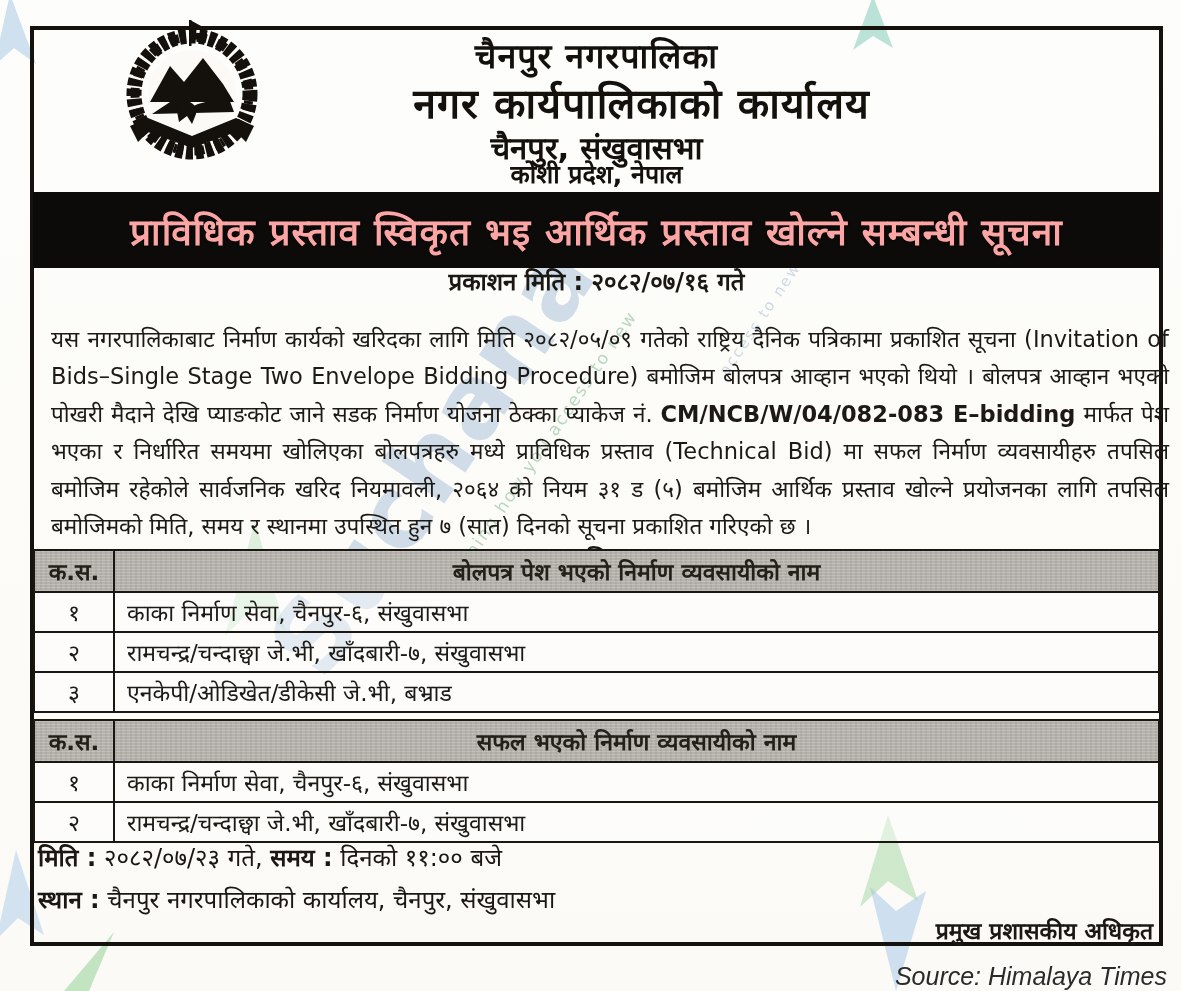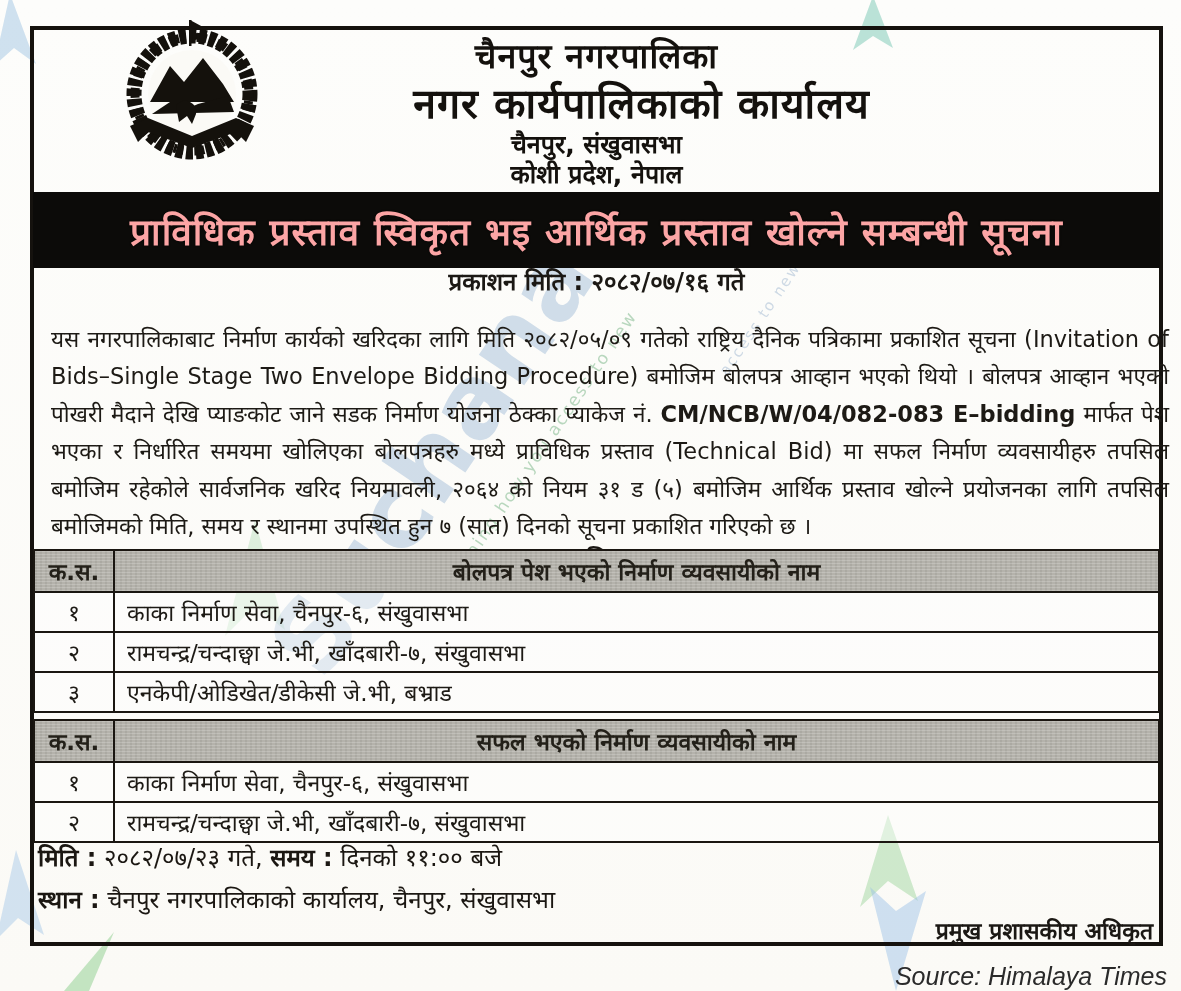--- a/index.html
+++ b/index.html
@@ -11,21 +11,21 @@
   }
   .page{
     position:absolute;left:30px;top:26px;width:1133px;height:920px;
     border:4px solid #15120e;background:transparent;box-sizing:border-box;
   }
   
   .emblem{position:absolute;left:72px;top:-16px;width:172px;height:152px;}
   .hdr{position:absolute;left:0;width:100%;text-align:center;font-weight:700;color:#14110d;}
   .org-name{top:2px;font-size:34px;letter-spacing:1px;}
   .office-name{top:44px;font-size:41px;letter-spacing:1px;padding-left:45px;}
-  .addr1{top:96px;font-size:25px;}
+  .addr1{top:96px;font-size:31px;}
   .addr2{top:126px;font-size:25px;}
   
   .banner{
     position:absolute;left:-1px;top:162px;width:calc(100% + 2px);height:76px;
     background:#0c0b09;color:#fca5a5;font-weight:700;font-size:37px;
     display:flex;align-items:center;justify-content:center;letter-spacing:1px;
     text-shadow:0 0 2px #000;
   }
   .pubdate{position:absolute;left:0;top:234px;width:100%;text-align:center;font-weight:700;font-size:24px;}
   

